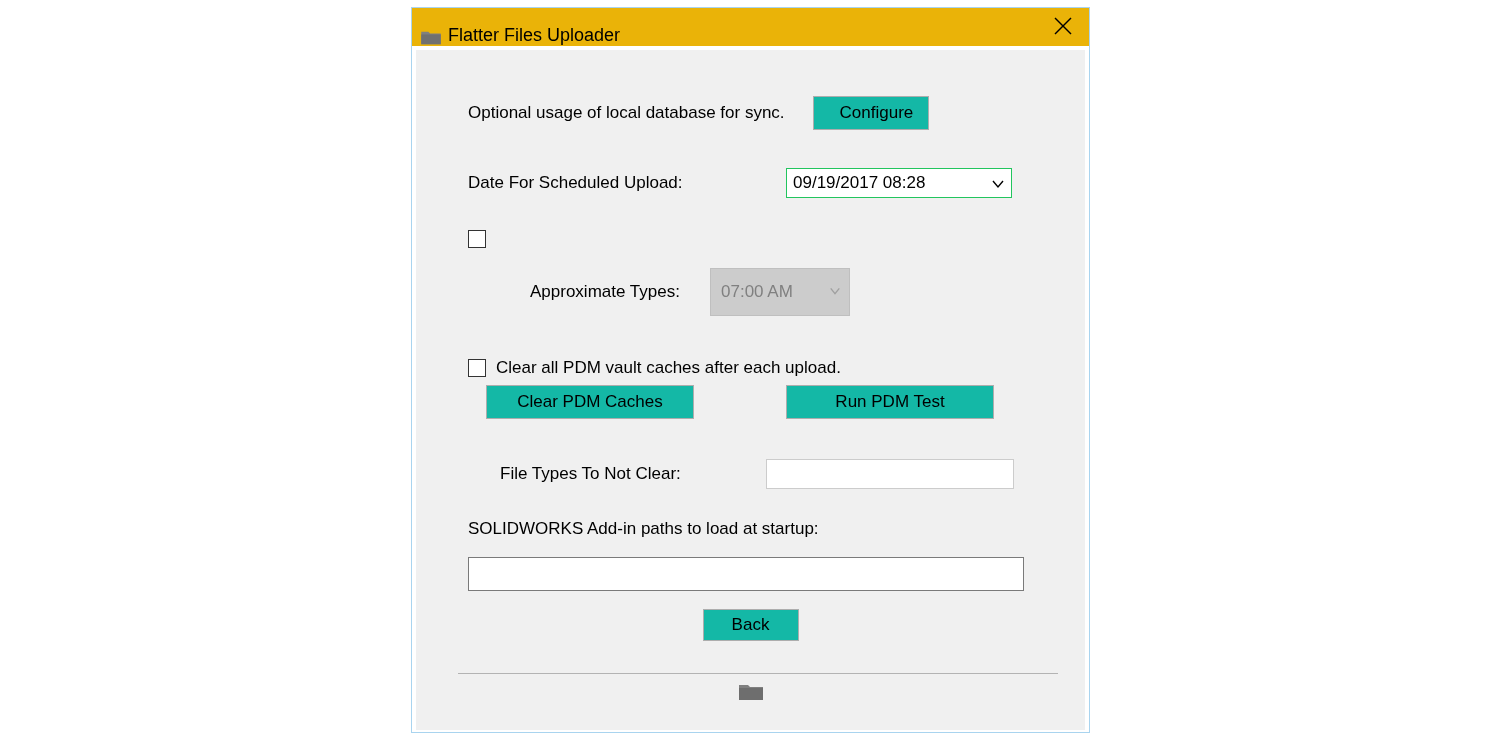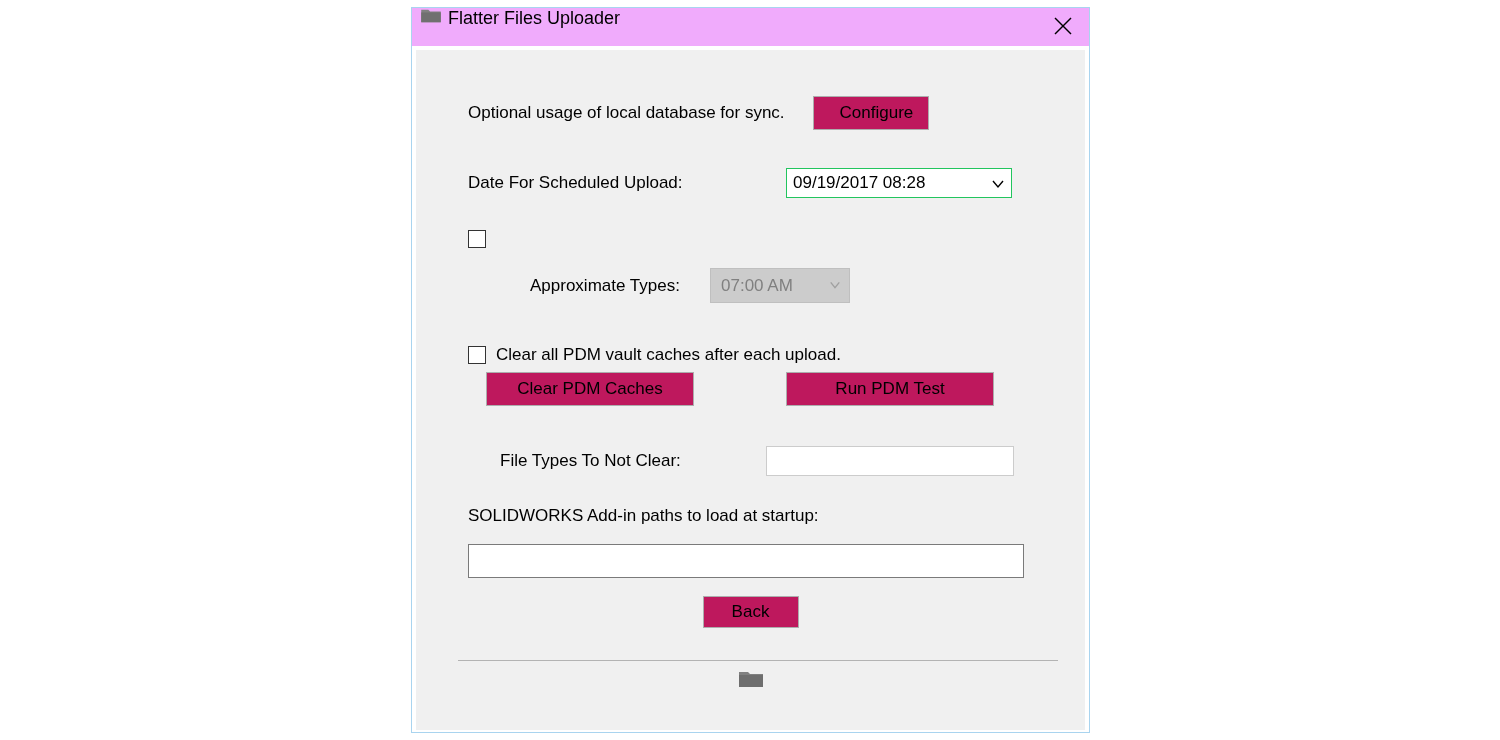--- a/index.html
+++ b/index.html
@@ -18,24 +18,24 @@
     top: 7px;
     width: 679px;
     height: 726px;
     border: 1px solid #a9d4ef;
     background: #ffffff;
     box-sizing: border-box;
   }
   .titlebar {
     height: 38px;
     display: flex;
-    align-items: flex-start;
+    align-items: flex-end;
     padding-left: 8px;
     padding-right: 8px;
-    background: #f0abfc;
+    background: #eab308;
     position: relative;
   }
   .titlebar .folder-icon {
     width: 22px;
     height: 16px;
     margin-right: 6px;
   }
   .titlebar .title-text {
     font-size: 18px;
     color: #000;
@@ -58,21 +58,21 @@
   }
   .row {
     display: flex;
     align-items: center;
   }
   .label {
     font-size: 17px;
     color: #000;
   }
   .btn {
-    background: #be185d;
+    background: #14b8a6;
     border: 1px solid #adadad;
     font-size: 17px;
     color: #000;
     padding: 4px 26px;
     box-sizing: border-box;
     text-align: center;
     cursor: pointer;
     font-family: inherit;
   }
   .datefield {
@@ -100,21 +100,21 @@
     background: #fff;
     box-sizing: border-box;
     margin-right: 10px;
     flex: 0 0 auto;
     cursor: pointer;
   }
   .disabled-select {
     background: #cccccc;
     border: 1px solid #bfbfbf;
     width: 140px;
-    height: 35px;
+    height: 48px;
     display: flex;
     align-items: center;
     justify-content: space-between;
     padding: 0 8px 0 10px;
     box-sizing: border-box;
     color: #808080;
     font-size: 17px;
   }
   .textfield {
     background: #ffffff;

